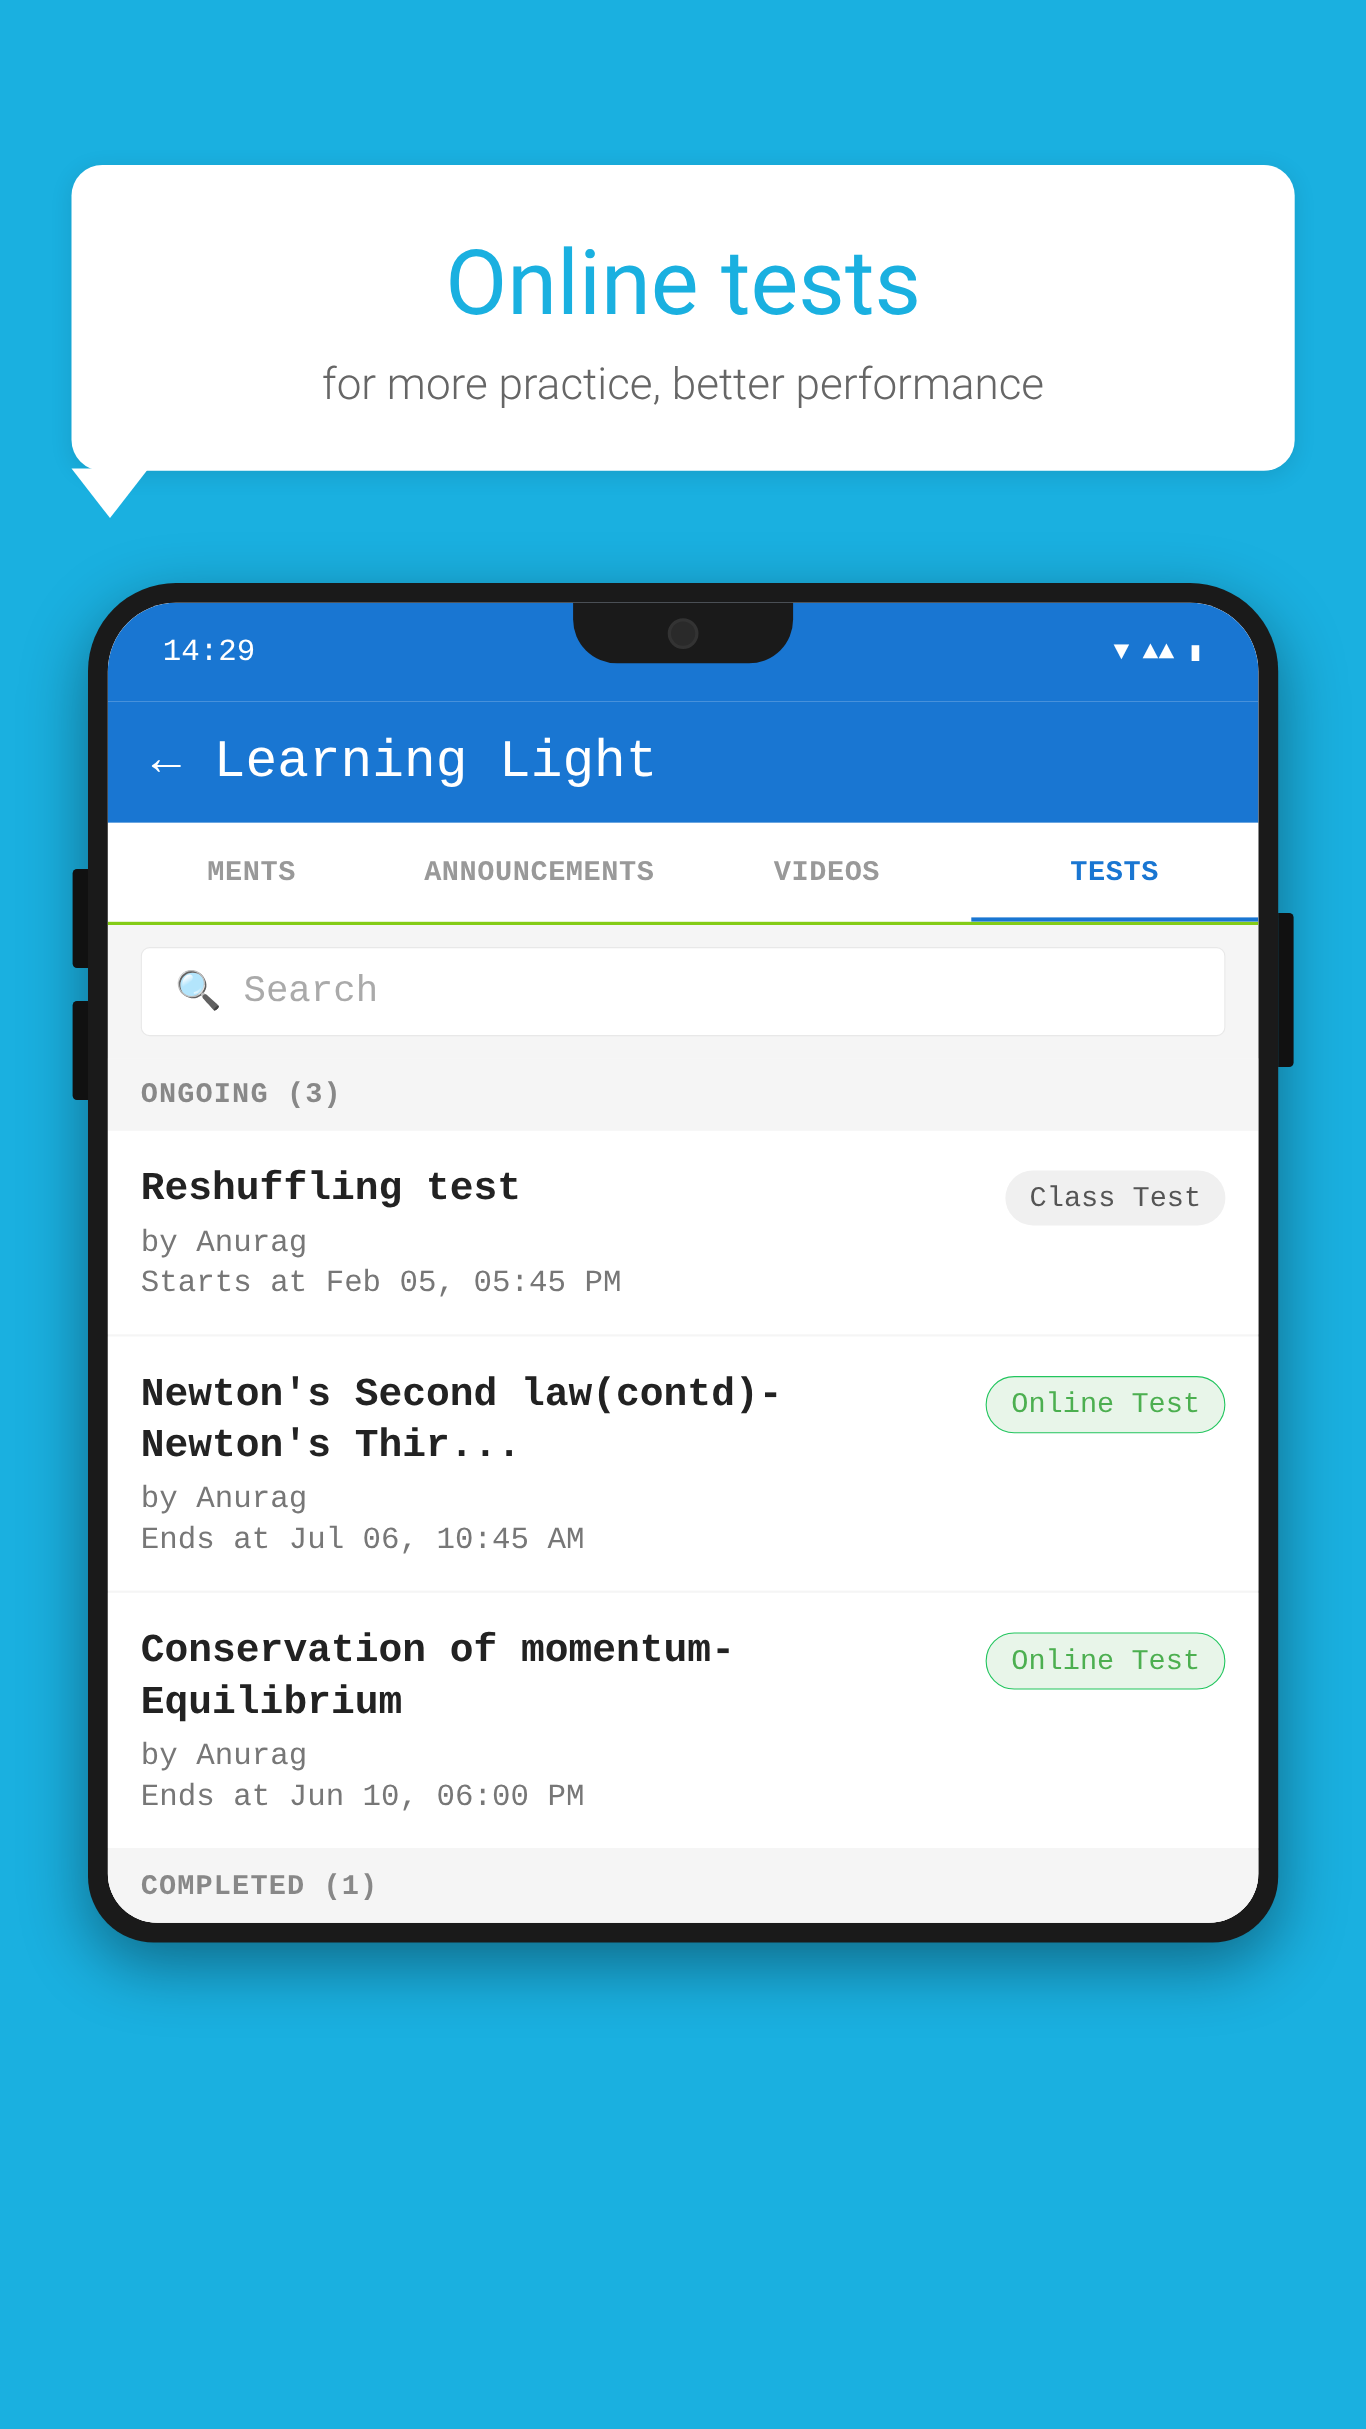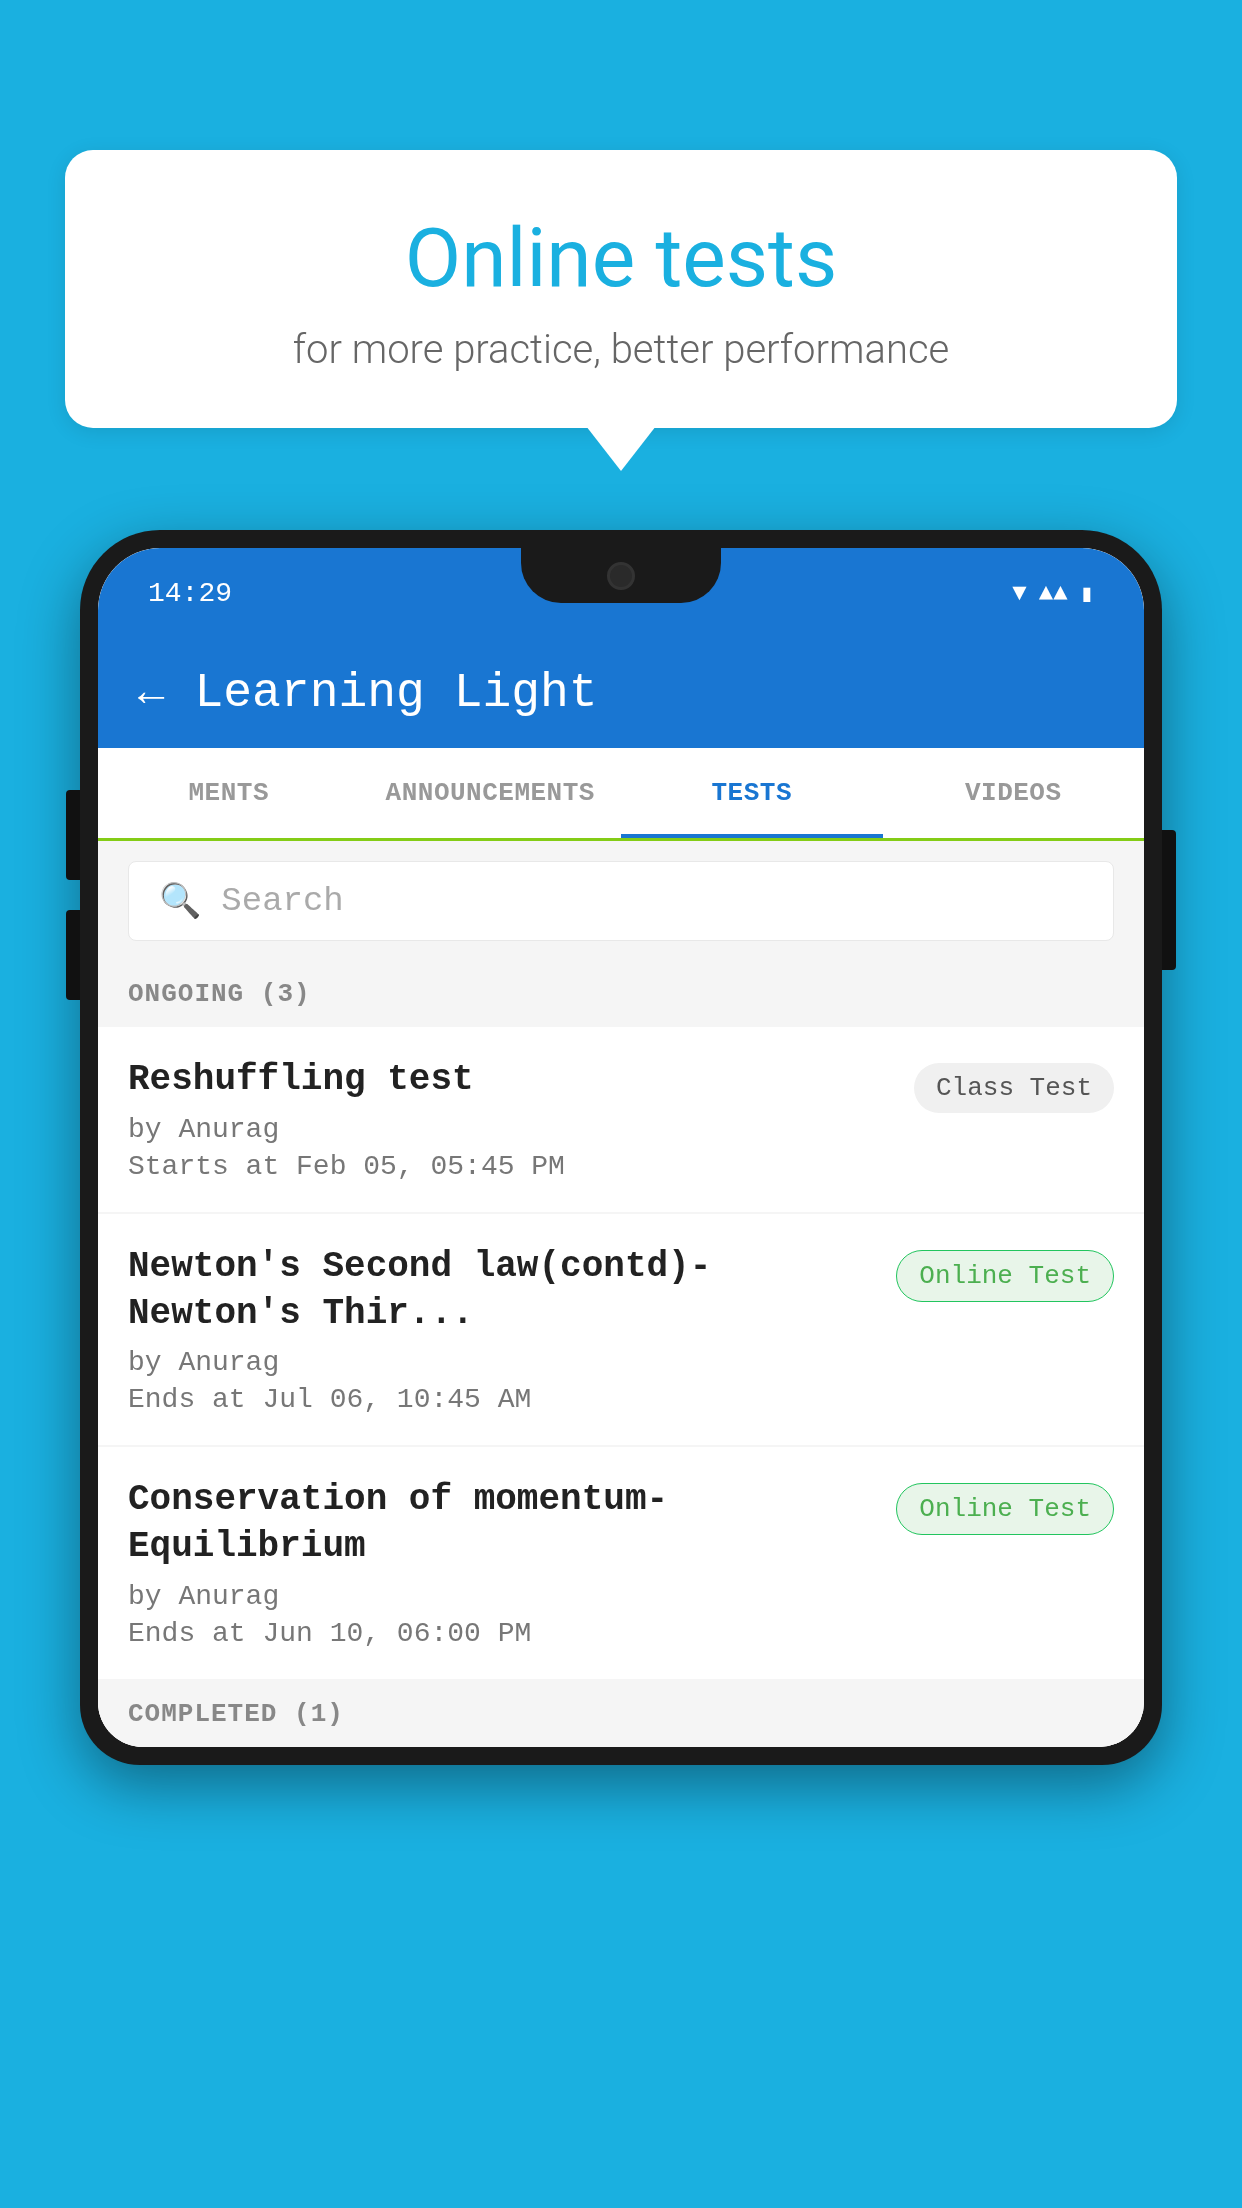--- a/index.html
+++ b/index.html
@@ -14,21 +14,21 @@
     }
 
     
     .speech-bubble-container {
       position: absolute;
       top: 150px;
       left: 65px;
       right: 65px;
       display: flex;
       flex-direction: column;
-      align-items: center;
+      align-items: flex-start;
     }
 
     .speech-bubble {
       background: white;
       border-radius: 28px;
       padding: 60px 80px 55px;
       width: 100%;
       text-align: center;
       box-shadow: 0 4px 20px rgba(0,0,0,0.1);
     }
@@ -359,25 +359,25 @@
         <span class="app-title">Learning Light</span>
       </div>
 
       <div class="tabs-bar">
         <div class="tab-item">
           <span>MENTS</span>
         </div>
         <div class="tab-item">
           <span>ANNOUNCEMENTS</span>
         </div>
+        <div class="tab-item">
+          <span>VIDEOS</span>
+        </div>
         <div class="tab-item active">
           <span>TESTS</span>
-        </div>
-        <div class="tab-item">
-          <span>VIDEOS</span>
         </div>
       </div>
 
       <div class="search-container">
         <div class="search-bar">
           <span class="search-icon-svg">🔍</span>
           <span class="search-placeholder">Search</span>
         </div>
       </div>
 

